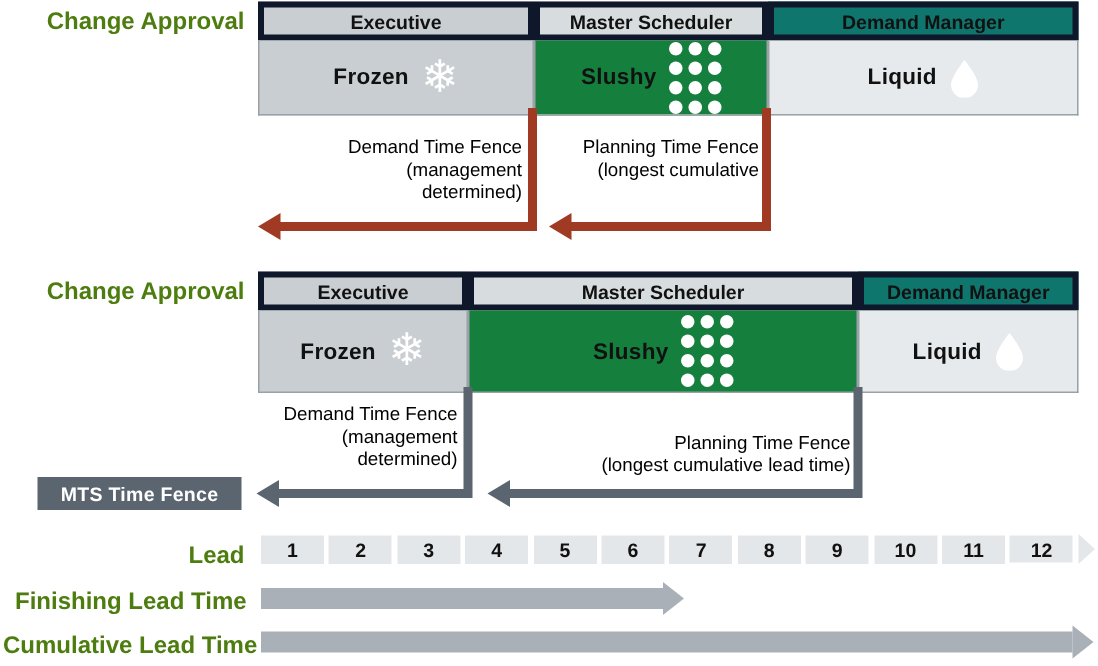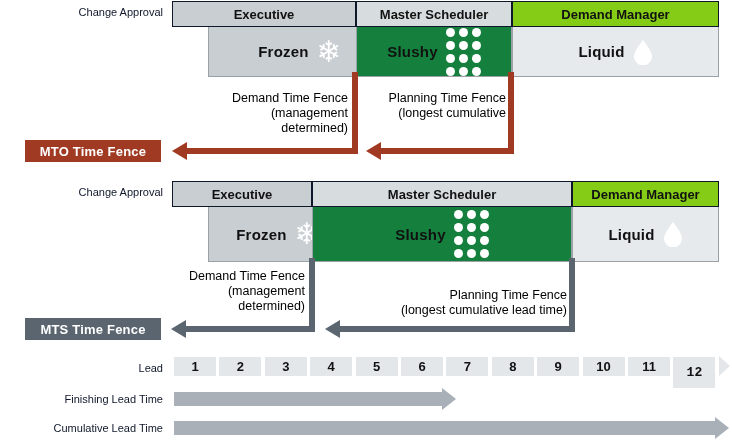--- a/index.html
+++ b/index.html
@@ -8,53 +8,53 @@
     background: #ffffff;
     font-family: "Liberation Sans", sans-serif;
     overflow: hidden;
     position: relative;
   }
   .stage { position: absolute; left: 0; top: 0; width: 732px; height: 444px; }
 
   
   .row-label {
     position: absolute;
-    font-weight: normal;
-    font-size: 11px;
-    color: #0f172a;
+    font-weight: bold;
+    font-size: 16px;
+    color: #4d7c0f;
     text-align: right;
     white-space: nowrap;
     line-height: 1;
   }
 
   
   .cell {
     position: absolute;
     display: flex;
     align-items: center;
     justify-content: center;
     font-size: 13px;
     color: #111;
   }
   .hdr {
     font-weight: bold;
-    border: 1px solid #0f172a;
+    border: 4px solid #0f172a;
   }
   .hdr.exec   { background: #c8ced1; }
   .hdr.msched { background: #d7dcde; }
-  .hdr.dmgr   { background: #84cc16; }
+  .hdr.dmgr   { background: #0f766e; }
 
   .state {
     border: 1px solid #9aa2a8;
     border-top: none;
     font-weight: bold;
     font-size: 15px;
     gap: 8px;
   }
-  .state.exec   { background: #c8ced1; margin-left: 36px; }
+  .state.exec   { background: #c8ced1; }
   .state.msched { background: #15803d; }
   .state.dmgr   { background: #e6eaec; }
 
   .state .lbl { letter-spacing: .2px; }
 
   
   .icon { display: inline-block; line-height: 0; }
   .snow { color: #ffffff; font-size: 30px; line-height: 1; font-family: "DejaVu Sans", sans-serif; }
   .dots {
     display: grid;
@@ -174,21 +174,20 @@
   <div class="hline" style="left:380px; top:148px; width:132px; height:6px; background:#a03a22;"></div>
   <div class="arrowhead" style="left:366px; top:142px;
               border-top:9px solid transparent; border-bottom:9px solid transparent;
               border-right:15px solid #a03a22;"></div>
 
   <div class="caption r" style="left:364px; top:91px; width:142px;">
     <div>Planning Time Fence</div>
     <div>(longest cumulative</div>
   </div>
 
-  <div class="badge mto" style="left:25px; top:140px; width:136px; height:22px;">MTO Time Fence</div>
 
   <div class="row-label" style="left:28px; top:187px; width:135px;">Change Approval</div>
 
   <div class="cell hdr exec" style="left:172px; top:181px; width:140px; height:26px;">Executive</div>
   <div class="cell hdr msched" style="left:312px; top:181px; width:260px; height:26px;">Master Scheduler</div>
   <div class="cell hdr dmgr" style="left:572px; top:181px; width:147px; height:26px;">Demand Manager</div>
 
   <div class="cell state exec" style="left:172px; top:207px; width:140px; height:55px;">
     <span class="lbl">Frozen</span>
     <span class="icon snow">❄</span>
@@ -253,21 +252,21 @@
       <div class="week" style="left: 219.4px; top: 357px; width: 42px; height: 19px;">2</div>
       <div class="week" style="left: 264.8px; top: 357px; width: 42px; height: 19px;">3</div>
       <div class="week" style="left: 310.2px; top: 357px; width: 42px; height: 19px;">4</div>
       <div class="week" style="left: 355.6px; top: 357px; width: 42px; height: 19px;">5</div>
       <div class="week" style="left: 401px; top: 357px; width: 42px; height: 19px;">6</div>
       <div class="week" style="left: 446.4px; top: 357px; width: 42px; height: 19px;">7</div>
       <div class="week" style="left: 491.8px; top: 357px; width: 42px; height: 19px;">8</div>
       <div class="week" style="left: 537.2px; top: 357px; width: 42px; height: 19px;">9</div>
       <div class="week" style="left: 582.6px; top: 357px; width: 42px; height: 19px;">10</div>
       <div class="week" style="left: 628px; top: 357px; width: 42px; height: 19px;">11</div>
-      <div class="week" style="left: 673.4px; top: 357px; width: 42px; height: 31px; font-family: Liberation Mono, monospace;">12</div>
+      <div class="week" style="left: 673.4px; top: 357px; width: 42px; height: 18px;">12</div>
     </div>
   <div class="weeks-arrow" style="left:719px; top:356px;"></div>
 
   <div class="row-label" style="left:10px; top:394px; width:153px;">Finishing Lead Time</div>
   <div class="leadbar" style="left:174px; top:392px; width:268px; height:14px;"></div>
   <div class="leadhead" style="left:442px; top:388px;"></div>
 
   <div class="row-label" style="left:2px; top:423px; width:161px;">Cumulative Lead Time</div>
   <div class="leadbar" style="left:174px; top:421px; width:541px; height:14px;"></div>
   <div class="leadhead" style="left:715px; top:417px;"></div>

